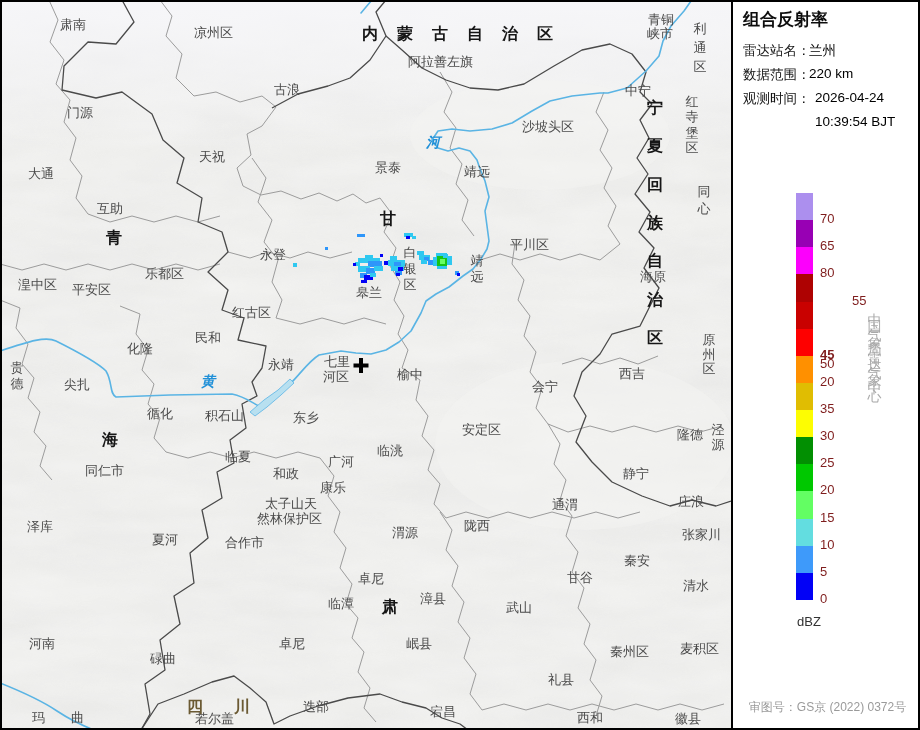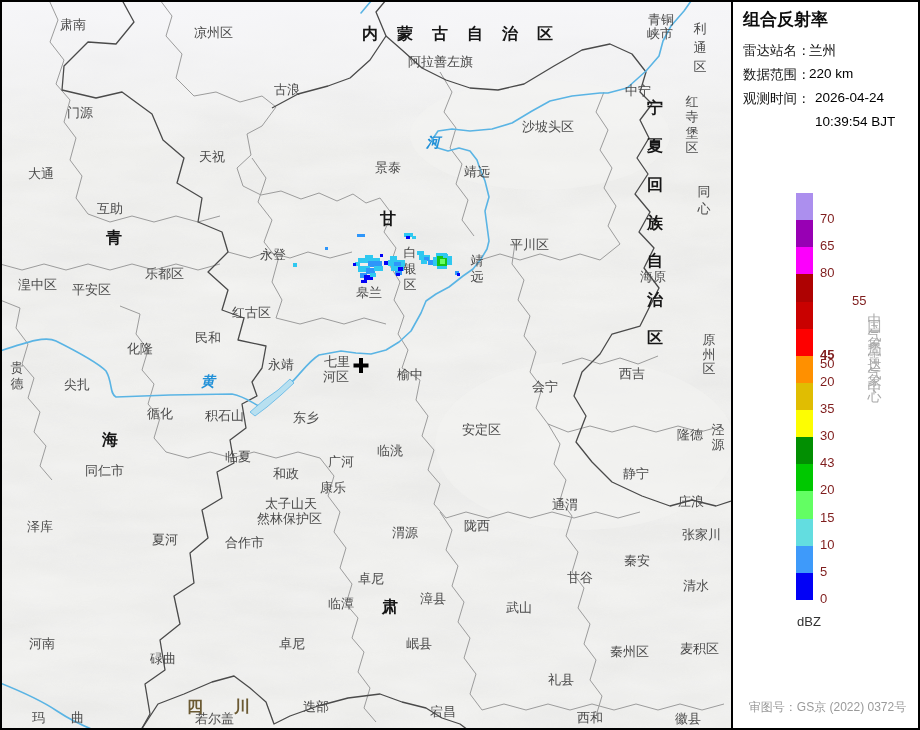--- a/index.html
+++ b/index.html
@@ -282,21 +282,21 @@
     <div id="legend-labels">
         <div class="legend-num" style="top: 211.13px;">70</div>
         <div class="legend-num" style="top: 238.26px;">65</div>
         <div class="legend-num" style="top: 265.39px;">80</div>
         <div class="legend-num" style="top: 292.52px; margin-left: 32px;">55</div>
         <div class="legend-num" style="top: 319.65px; margin-top: 36px;">50</div>
         <div class="legend-num" style="top: 346.78px; font-weight: bold;">45</div>
         <div class="legend-num" style="top: 373.91px;">20</div>
         <div class="legend-num" style="top: 401.04px;">35</div>
         <div class="legend-num" style="top: 428.17px;">30</div>
-        <div class="legend-num" style="top: 455.3px;">43</div>
+        <div class="legend-num" style="top: 455.3px;">25</div>
         <div class="legend-num" style="top: 482.43px;">20</div>
         <div class="legend-num" style="top: 509.56px;">15</div>
         <div class="legend-num" style="top: 536.69px;">10</div>
         <div class="legend-num" style="top: 563.82px;">5</div>
         <div class="legend-num" style="top: 590.95px;">0</div>
       </div>
     <div class="dbz">dBZ</div>
 
     <div class="vmark">中国气象局雷达气象中心</div>
     <div class="approval">审图号：GS京 (2022) 0372号</div>

